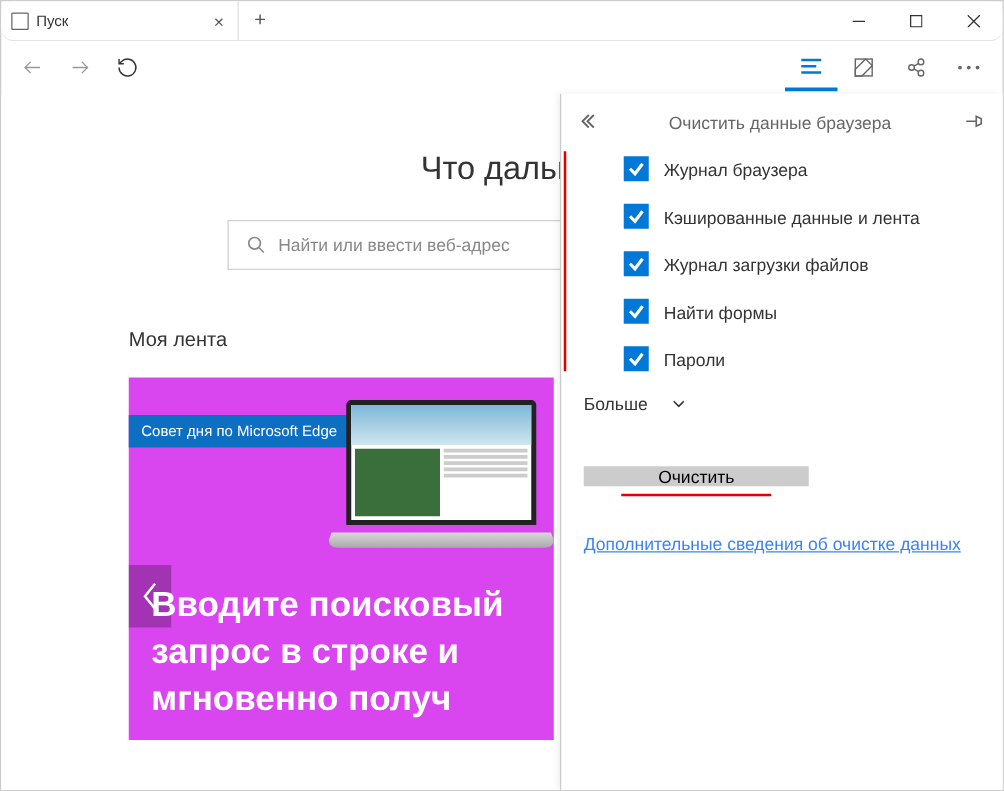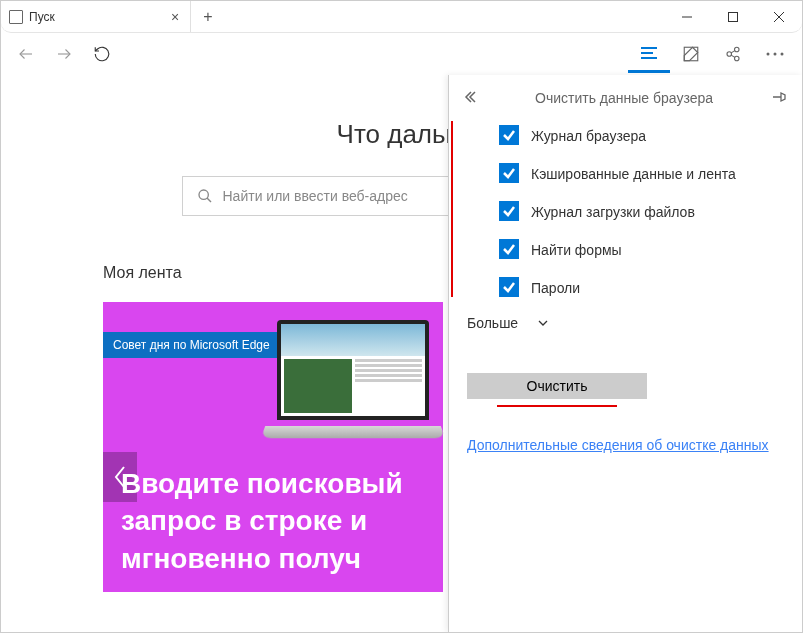--- a/index.html
+++ b/index.html
@@ -46,21 +46,21 @@
 .panel { position: absolute; top: 0; right: 0; bottom: 0; width: 354px; background: #fff; border-left: 1px solid #ccc; box-shadow: -2px 0 6px rgba(0,0,0,0.08); }
 .panel-head { height: 46px; display: flex; align-items: center; padding: 0 14px; color: #666; font-size: 14px; gap: 44px; }
 .panel-head .back-chev { margin-right: 14px; cursor: pointer; }
 .panel-head .pin { margin-left: auto; cursor: pointer; }
 .panel-body { padding: 4px 18px 0 18px; border-left: 2px solid #e20000; margin-left: 2px; }
 .chk-row { display: flex; align-items: flex-end; gap: 12px; margin-bottom: 18px; cursor: pointer; padding-left: 28px; }
 .chk { width: 20px; height: 20px; background: #0078d7; flex-shrink: 0; display: flex; align-items: center; justify-content: center; }
 .chk svg { stroke: #fff; stroke-width: 2.5; fill: none; }
 .chk-label { font-size: 14px; color: #333; line-height: 1.3; }
 .more { display: flex; align-items: center; gap: 20px; font-size: 14px; color: #333; margin: 6px 0 0 18px; cursor: pointer; }
-.clear-btn { width: 180px; height: 26px; margin: 42px 0 2px 18px; background: #ccc; border: none; font-size: 14px; color: #000; cursor: pointer; }
+.clear-btn { width: 180px; height: 16px; margin: 42px 0 2px 18px; background: #ccc; border: none; font-size: 14px; color: #000; cursor: pointer; }
 .red-under { width: 120px; height: 2px; background: #e20000; margin: 4px 0 0 48px; }
 .learn-link { display: block; margin: 30px 0 0 18px; font-size: 14px; color: #3b82f6; text-decoration: underline; cursor: pointer; }
 </style>
 </head>
 <body>
 
 <div class="titlebar">
   <div class="tab">
     <span class="tab-icon"></span>
     <span class="tab-title">Пуск</span>

